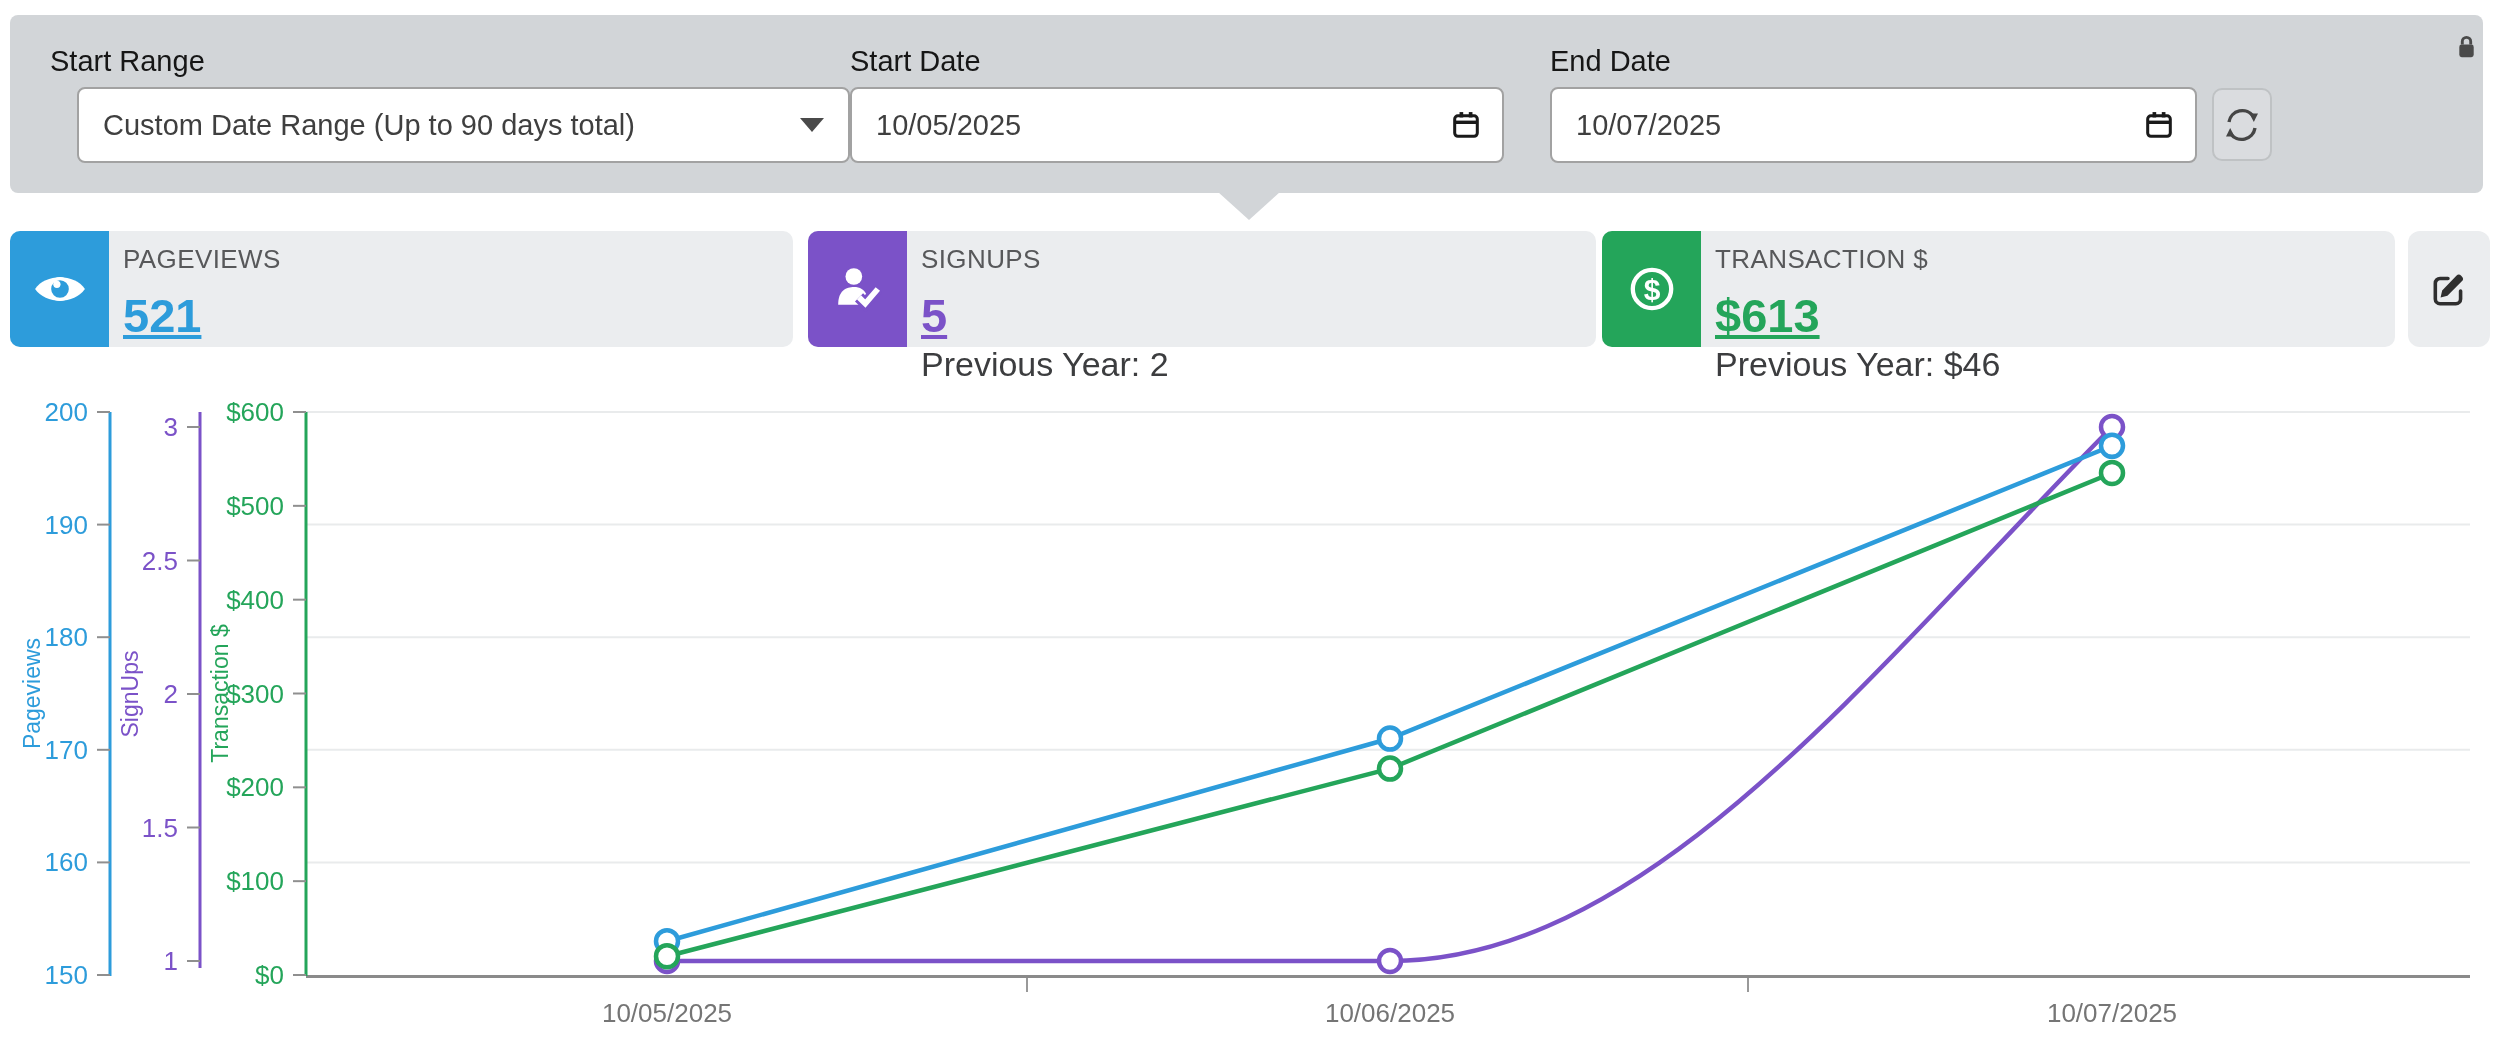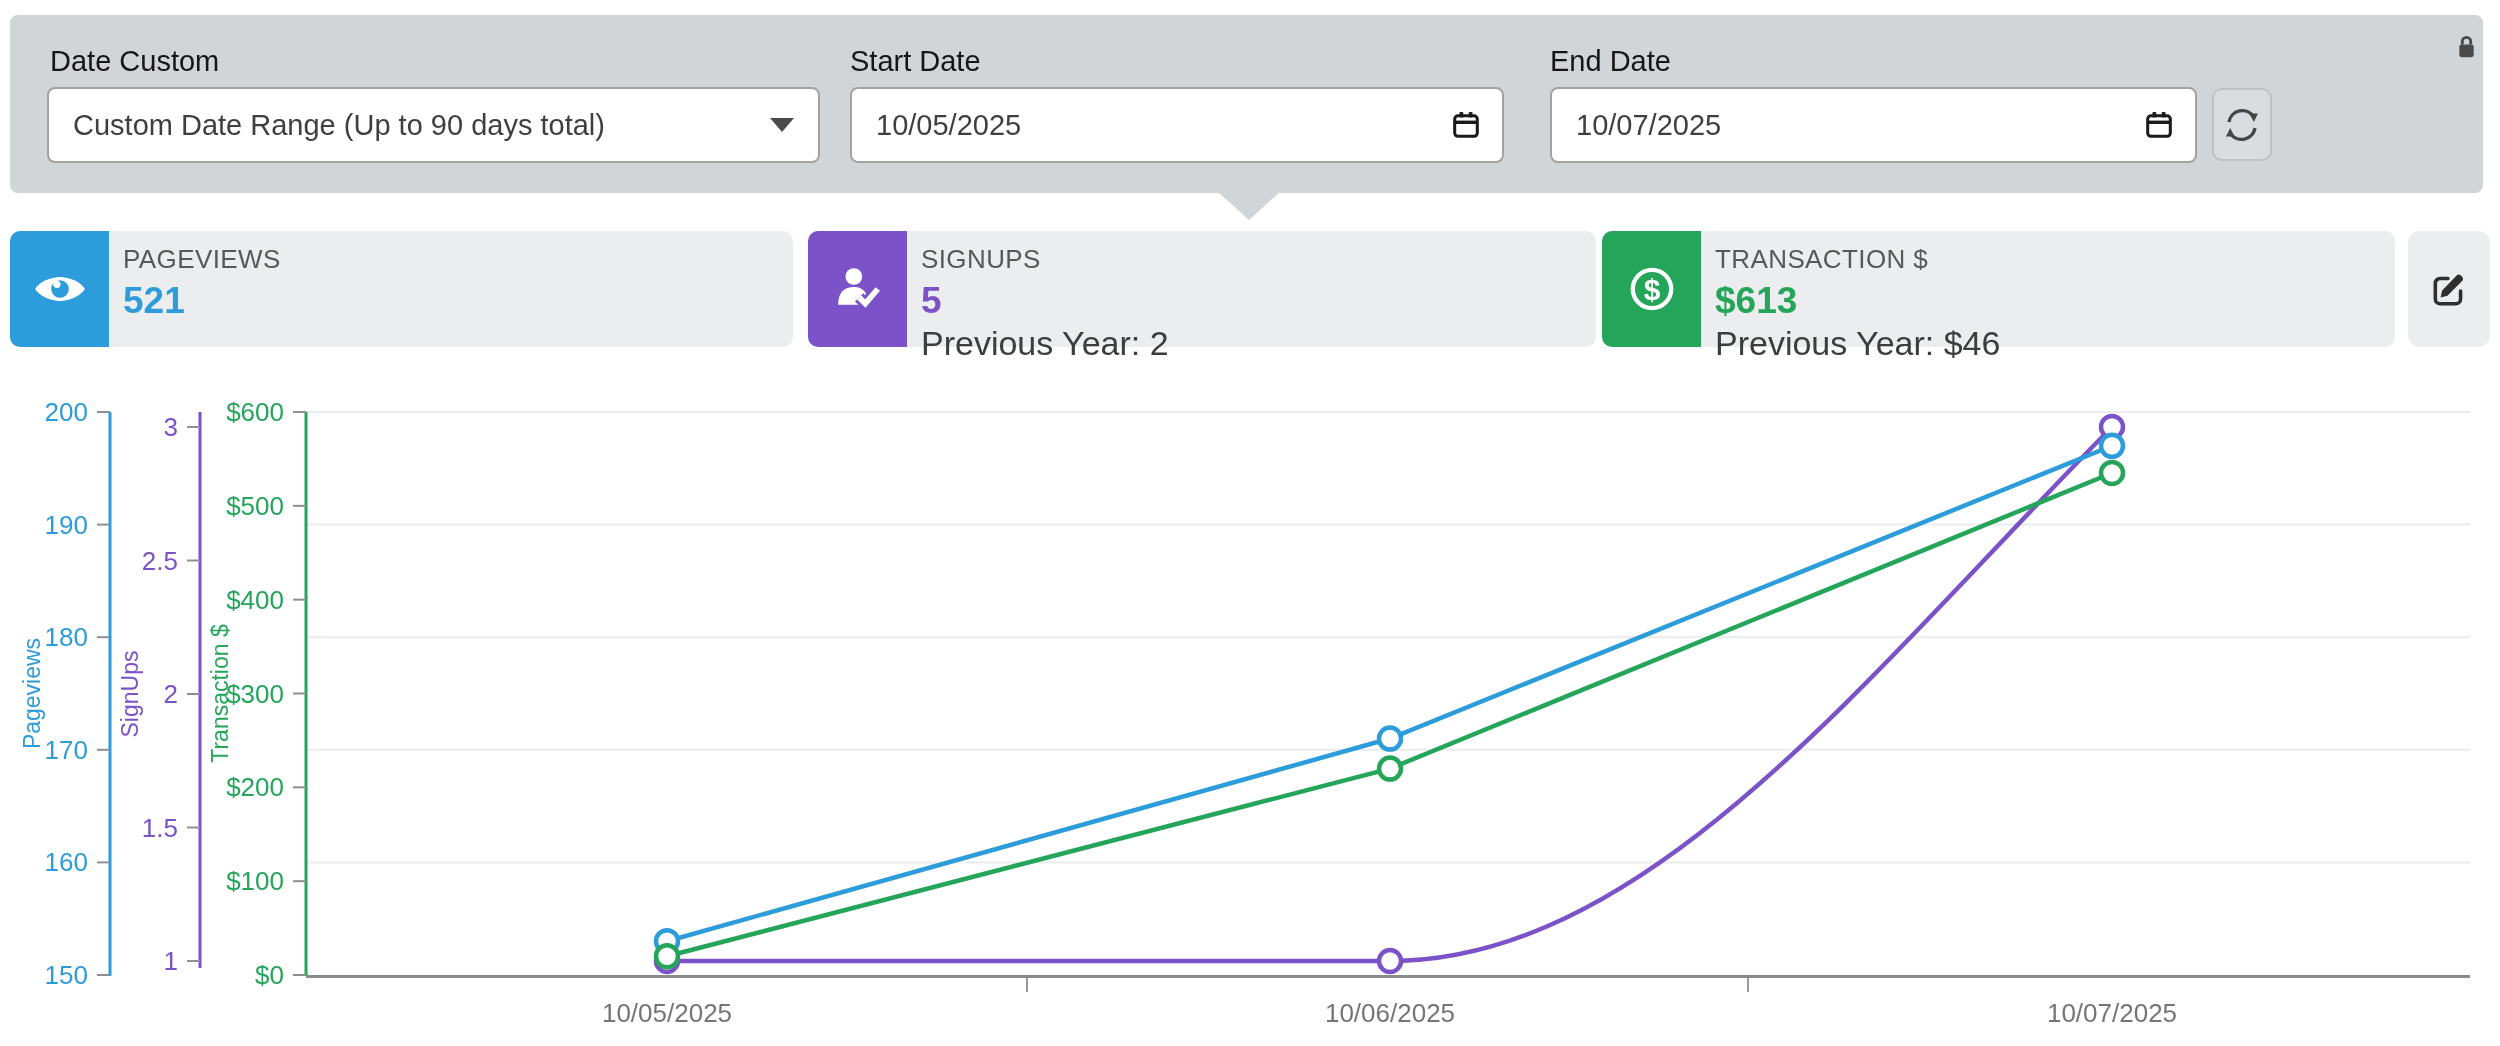--- a/index.html
+++ b/index.html
@@ -6,21 +6,21 @@
   body{
     width:2500px;height:1046px;position:relative;overflow:hidden;
     background:#ffffff;font-family:"Liberation Sans",sans-serif;
   }
   
   .filter-bar{position:absolute;left:10px;top:15px;width:2473px;height:178px;
     background:#d2d5d8;border-radius:8px;}
   .fb-label{position:absolute;top:30px;font-size:29px;color:#161616;}
   .control{position:absolute;top:72px;height:76px;background:#fff;
     border:2px solid #a2a2a2;border-radius:8px;box-sizing:border-box;
-    display:flex;align-items:center;padding:0 24px;font-size:29px;color:#3f3f3f;cursor:pointer;}
+    display:flex;align-items:center;padding:0 24px;font-size:29px;color:#3f3f3f;cursor:pointer;margin-left:30px;}
   .control .sel-text{flex:1;white-space:nowrap;overflow:hidden;}
   .caret{width:0;height:0;border-left:12px solid transparent;border-right:12px solid transparent;
     border-top:14px solid #4a4a4a;margin-left:20px;}
   .input-wrap{position:absolute;top:72px;height:76px;}
   .input-wrap input{width:100%;height:100%;box-sizing:border-box;border:2px solid #a2a2a2;
     border-radius:8px;font-family:"Liberation Sans",sans-serif;font-size:29px;color:#3f3f3f;
     padding:0 80px 0 24px;outline:none;background:#fff;}
   .cal-icon{position:absolute;right:24px;top:24px;width:28px;height:28px;pointer-events:none;}
   .refresh-btn{position:absolute;left:2202px;top:73px;width:60px;height:73px;
     background:rgba(255,255,255,0.18);border:2px solid #bfc2c4;border-radius:10px;
@@ -28,33 +28,33 @@
   .lock{position:absolute;left:2448px;top:20px;width:17px;height:24px;}
   .notch{position:absolute;left:1218px;top:192px;width:0;height:0;
     border-left:31px solid transparent;border-right:31px solid transparent;
     border-top:28px solid #d2d5d8;}
   
   .stat-card{position:absolute;top:231px;height:116px;background:#ebedef;border-radius:10px;cursor:pointer;}
   .icon-panel{position:absolute;left:0;top:0;width:99px;height:116px;border-radius:10px 0 0 10px;
     display:flex;align-items:center;justify-content:center;}
   .card-body{position:absolute;left:113px;top:13px;}
   .card-title{font-size:26px;color:#57585a;letter-spacing:0.4px;}
-  .card-value{font-size:37px;font-weight:bold;line-height:1.08;margin-top:6px;}
+  .card-value{font-size:47px;font-weight:bold;line-height:1.08;margin-top:16px;text-decoration:underline;}
   .card-prev{font-size:34px;color:#3c3d3f;margin-top:3px;}
   .edit-btn{position:absolute;left:2408px;top:231px;width:82px;height:116px;background:#ebedef;
     border:none;border-radius:12px;display:flex;align-items:center;justify-content:center;cursor:pointer;}
   
   #chart-svg{position:absolute;left:0;top:0;width:2500px;height:1046px;}
   #chart-svg text{font-family:"Liberation Sans",sans-serif;}
 </style>
 </head>
 <body>
 
 <div class="filter-bar">
-  <span class="fb-label" style="left:40px">Date Custom</span>
+  <span class="fb-label" style="left:40px">Start Range</span>
   <div class="control" style="left:37px;width:773px;">
     <span class="sel-text">Custom Date Range (Up to 90 days total)</span>
     <span class="caret"></span>
   </div>
 
   <span class="fb-label" style="left:840px">Start Date</span>
   <div class="input-wrap" style="left:840px;width:654px;">
     <input type="text" value="10/05/2025" style="">
     <svg class="cal-icon" viewBox="0 0 26 26">
       <rect x="2.5" y="4.5" width="21" height="19" rx="3" fill="none" stroke="#1a1a1a" stroke-width="2.8"></rect>

